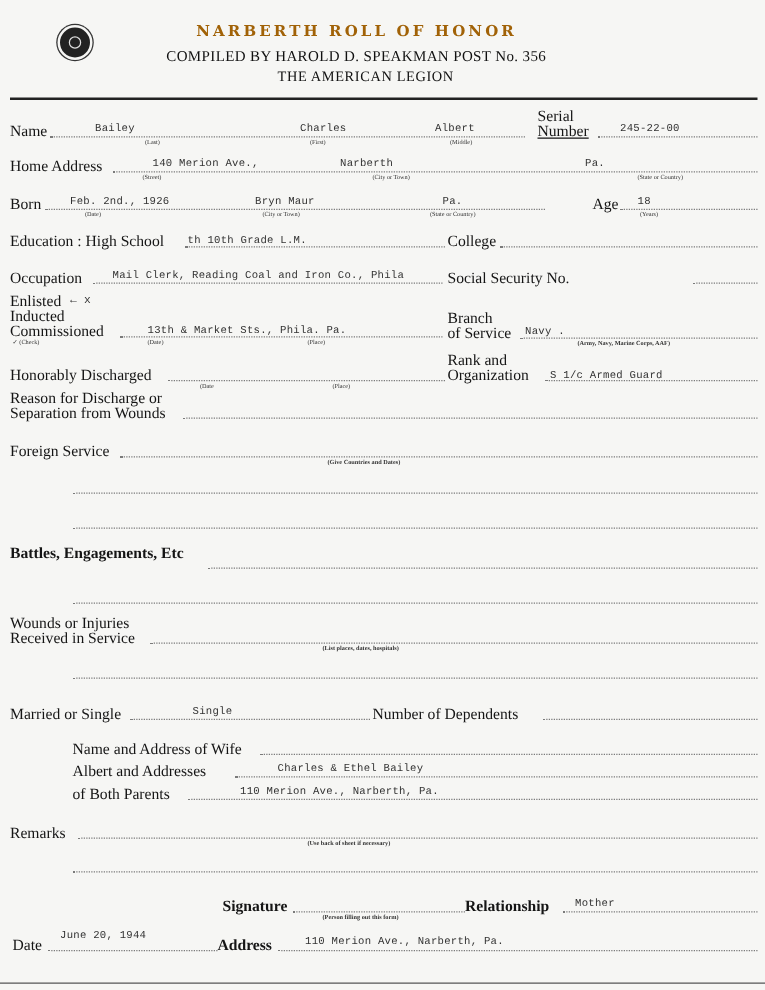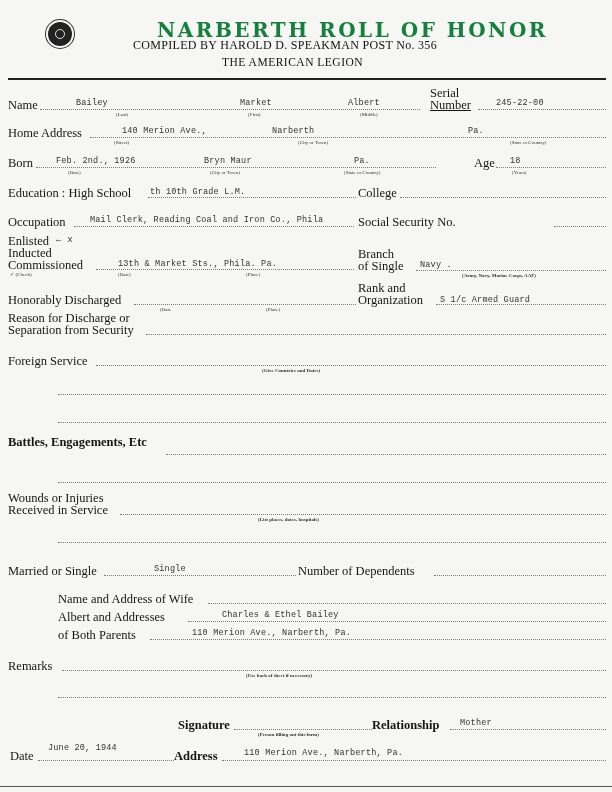--- a/index.html
+++ b/index.html
@@ -7,21 +7,21 @@
          font-family:"DejaVu Serif", "Liberation Serif", serif; color:#1a1a1a; }
   .page { position:absolute; inset:0; background:#f6f6f4; }
   .abs { position:absolute; white-space:nowrap; }
   .lbl { font-family:"Liberation Serif", serif; font-size:12.5px; color:#151515; line-height:1; }
   .lbl-b { font-family:"Liberation Serif", serif; font-size:12.5px; font-weight:bold; color:#151515; line-height:1; }
   .typed { font-family:"Liberation Mono", "DejaVu Sans Mono", monospace; font-size:8.5px; color:#333; line-height:1; letter-spacing:0.2px; }
   .hand { font-family:"DejaVu Serif", serif; font-style:italic; font-size:13px; color:#3a3a3a; line-height:1; letter-spacing:1.5px; }
   .cap { font-family:"Liberation Serif", serif; font-size:5px; color:#333; line-height:1; }
   .cap-b { font-family:"Liberation Serif", serif; font-size:5px; font-weight:bold; color:#333; line-height:1; }
   .dots { position:absolute; height:0; border-bottom:1px dotted #7a7a7a; }
-  .title1 { font-family:"DejaVu Serif", serif; font-weight:bold; font-size:20px; letter-spacing:2.5px; color:#15803d; }
+  .title1 { font-family:"DejaVu Serif", serif; font-weight:bold; font-size:12px; letter-spacing:2.5px; color:#a16207; }
   .title2 { font-family:"Liberation Serif", serif; font-size:12px; color:#111; letter-spacing:0.3px; }
   .title3 { font-family:"Liberation Serif", serif; font-size:11.5px; color:#111; letter-spacing:0.5px; }
   .rule { position:absolute; left:8px; width:598px; height:0; border-top:2px solid #222; }
   .emblem { position:absolute; left:48px; top:22px; width:24px; height:24px; border-radius:50%;
             background:#222; box-shadow:0 0 0 2px #f6f6f4, 0 0 0 3px #333; }
   .emblem-inner { position:absolute; left:7px; top:7px; width:10px; height:10px; border-radius:50%; border:1px solid #ddd; box-sizing:border-box; }
   .bottom-line { position:absolute; left:0; top:786px; width:612px; border-top:1.5px solid #555; }
 </style>
 </head>
 <body>
@@ -34,21 +34,21 @@
   <div class="abs title1" style="left:157px; top:18px;">NARBERTH ROLL OF HONOR</div>
   <div class="abs title2" style="left:133px; top:38px;">COMPILED BY HAROLD D. SPEAKMAN POST No. 356</div>
   <div class="abs title3" style="left:222px; top:56px;">THE AMERICAN LEGION</div>
   <div class="rule" style="top:78px;"></div>
 
   <div class="abs lbl" style="left:430px; top:87px;">Serial</div>
   <div class="abs lbl" style="left:8px; top:99px;">Name</div>
   <div class="dots" style="left:40px; width:380px; top:109px;"></div>
   <div class="abs typed" style="left:76px; top:99px;">Bailey</div>
   <div class="abs cap" style="left:116px; top:112px;">(Last)</div>
-  <div class="abs typed" style="left:240px; top:99px;">Market</div>
+  <div class="abs typed" style="left:240px; top:99px;">Charles</div>
   <div class="abs cap" style="left:248px; top:112px;">(First)</div>
   <div class="abs typed" style="left:348px; top:99px;">Albert</div>
   <div class="abs cap" style="left:360px; top:112px;">(Middle)</div>
   <div class="abs lbl" style="left:430px; top:99px;text-decoration:underline;">Number</div>
   <div class="dots" style="left:478px; width:128px; top:109px;"></div>
   <div class="abs typed" style="left:496px; top:99px;">245-22-00</div>
 
   <div class="abs lbl" style="left:8px; top:127px;">Home Address</div>
   <div class="dots" style="left:90px; width:516px; top:137px;"></div>
   <div class="abs typed" style="left:122px; top:127px;">140 Merion Ave.,</div>
@@ -88,35 +88,35 @@
   <div class="abs lbl" style="left:8px; top:235px;">Enlisted</div>
   <div class="abs typed" style="left:56px; top:236px; font-size:9px;">← x</div>
   <div class="abs lbl" style="left:8px; top:247px;">Inducted</div>
   <div class="abs lbl" style="left:8px; top:259px;">Commissioned</div>
   <div class="dots" style="left:96px; width:258px; top:269px;"></div>
   <div class="abs typed" style="left:118px; top:260px;">13th &amp; Market Sts., Phila. Pa.</div>
   <div class="abs cap" style="left:10px; top:272px;">✓ (Check)</div>
   <div class="abs cap" style="left:118px; top:272px;">(Date)</div>
   <div class="abs cap" style="left:246px; top:272px;">(Place)</div>
   <div class="abs lbl" style="left:358px; top:248px;">Branch</div>
-  <div class="abs lbl" style="left:358px; top:260px;">of Single</div>
+  <div class="abs lbl" style="left:358px; top:260px;">of Service</div>
   <div class="dots" style="left:416px; width:190px; top:270px;"></div>
   <div class="abs typed" style="left:420px; top:261px;">Navy .</div>
   <div class="abs cap-b" style="left:462px; top:273px;">(Army, Navy, Marine Corps, AAF)</div>
 
   <div class="abs lbl" style="left:358px; top:282px;">Rank and</div>
   <div class="abs lbl" style="left:8px; top:294px;">Honorably Discharged</div>
   <div class="dots" style="left:134px; width:222px; top:304px;"></div>
   <div class="abs cap" style="left:160px; top:307px;">(Date</div>
   <div class="abs cap" style="left:266px; top:307px;">(Place)</div>
   <div class="abs lbl" style="left:358px; top:294px;">Organization</div>
   <div class="dots" style="left:436px; width:170px; top:304px;"></div>
   <div class="abs typed" style="left:440px; top:296px;">S 1/c   Armed Guard</div>
   <div class="abs lbl" style="left:8px; top:312px;">Reason for Discharge or</div>
-  <div class="abs lbl" style="left:8px; top:324px;">Separation from Security</div>
+  <div class="abs lbl" style="left:8px; top:324px;">Separation from Wounds</div>
   <div class="dots" style="left:146px; width:460px; top:334px;"></div>
 
   <div class="abs lbl" style="left:8px; top:355px;">Foreign Service</div>
   <div class="dots" style="left:96px; width:510px; top:365px;"></div>
   <div class="abs cap-b" style="left:262px; top:368px;">(Give Countries and Dates)</div>
   <div class="dots" style="left:58px; width:548px; top:394px;"></div>
   <div class="dots" style="left:58px; width:548px; top:422px;"></div>
 
   <div class="abs lbl" style="left:8px; top:436px;font-weight:bold;">Battles, Engagements, Etc</div>
   <div class="dots" style="left:166px; width:440px; top:454px;"></div>

